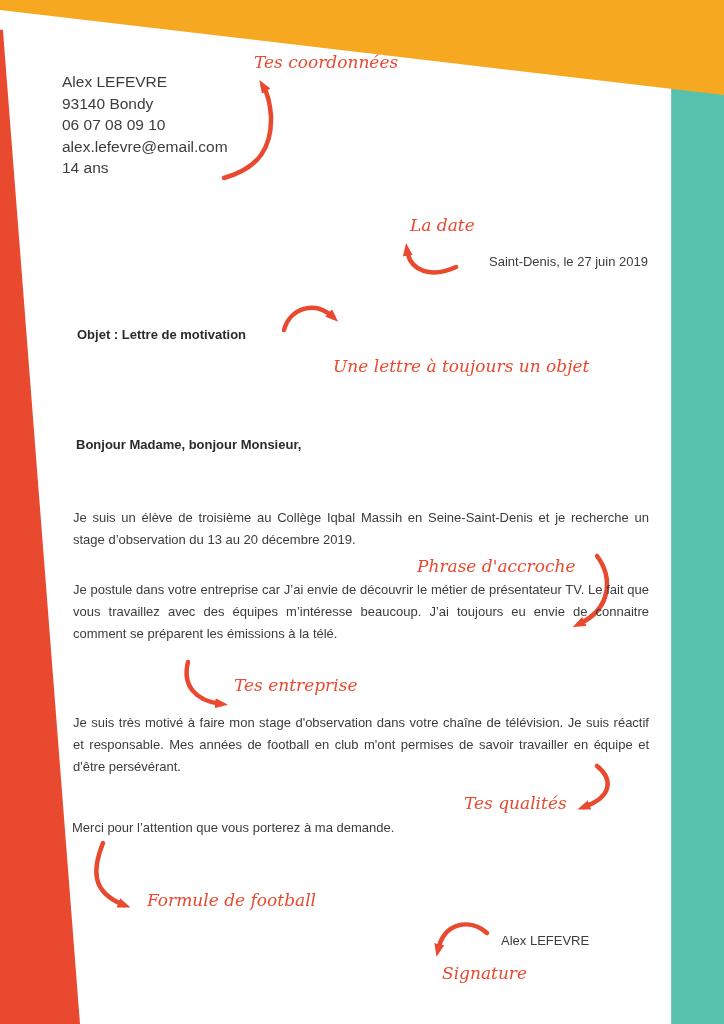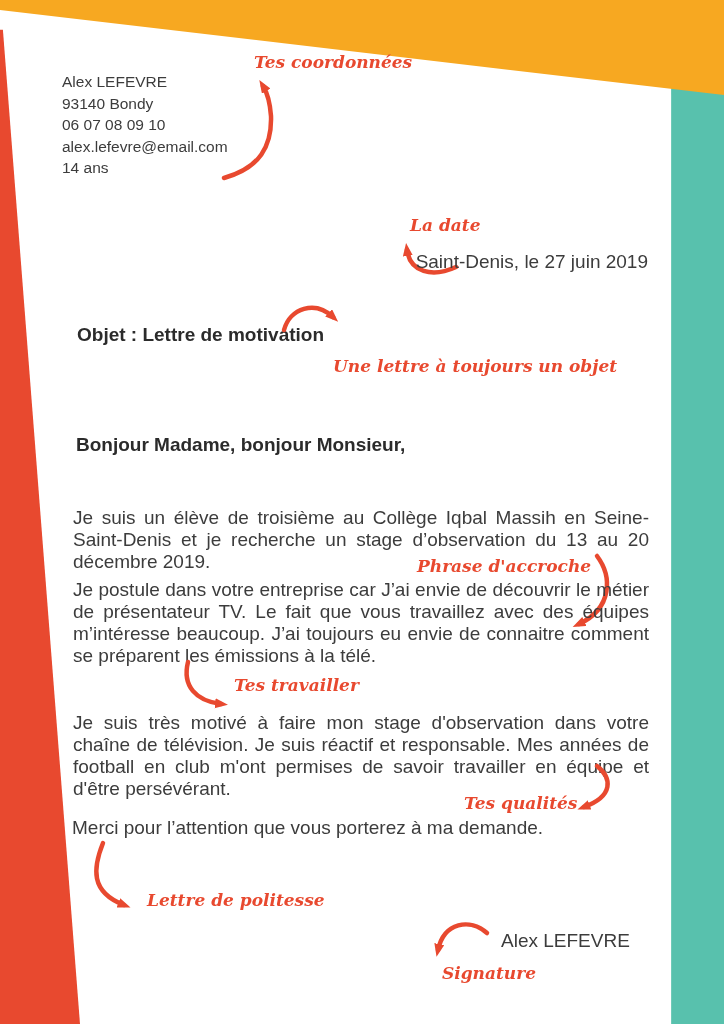--- a/index.html
+++ b/index.html
@@ -16,27 +16,27 @@
     background:#ffffff;overflow:hidden;
     font-family:"Liberation Sans",sans-serif;color:var(--text);
   }
   
   .shape{position:absolute;inset:0;}
   .shape-teal{background:var(--teal);clip-path:polygon(92.7% 8.6%,100% 9.2%,100% 100%,92.7% 100%);}
   .shape-orange{background:var(--orange);clip-path:polygon(0 0,100% 0,100% 9.28%,0 0.98%);}
   .shape-red{background:var(--accent-red);clip-path:polygon(0 2.9%,0.4% 2.9%,11.05% 100%,0 100%);}
   
   .abs{position:absolute;}
-  .body-txt{font-size:19px;line-height:22px;color:var(--text);}
+  .body-txt{font-size:13px;line-height:22px;color:var(--text);}
   .bold{font-weight:bold;color:var(--text-strong);}
   .para{width:576px;text-align:justify;}
   .addr-line{font-size:15.5px;line-height:21.5px;}
   
   .ann{
-    font-family:"DejaVu Serif",serif;font-style:italic;font-weight:bold;
+    font-family:"DejaVu Serif",serif;font-style:italic;font-weight:normal;
     font-size:17px;line-height:20px;color:var(--accent-red);white-space:nowrap;
   }
   .arrow{position:absolute;overflow:visible;}
   .arrow path.curve{fill:none;stroke:var(--accent-red);stroke-width:4.5;stroke-linecap:round;}
   .arrow .head{fill:var(--accent-red);}
 </style>
 </head>
 <body>
 
 <div class="page">
@@ -102,21 +102,21 @@
   <div class="body-txt para abs" style="left:73px;top:579px;">Je postule dans votre entreprise car J’ai envie de découvrir le métier de présentateur TV. Le fait que vous travaillez avec des équipes m’intéresse beaucoup. J’ai toujours eu envie de connaitre comment se préparent les émissions à la télé.</div>
 
   <svg class="arrow" style="left:172px;top:658px;" width="62" height="52" viewBox="0 0 62 52">
     <defs>
         <marker id="ah5" markerUnits="userSpaceOnUse" markerWidth="16" markerHeight="14" refX="6" refY="5" orient="auto">
           <path class="head" d="M0,0 L13,5 L0,10 Z" fill="#E8492F"></path>
         </marker>
       </defs>
     <path class="curve" d="M 16,4 C 10,28 24,43 49,46" marker-end="url(#ah5)"></path>
   </svg>
-  <div class="ann abs" style="left:234px;top:675px;">Tes travailler</div>
+  <div class="ann abs" style="left:234px;top:675px;">Tes entreprise</div>
 
   <div class="body-txt para abs" style="left:73px;top:712px;">Je suis très motivé à faire mon stage d'observation dans votre chaîne de télévision. Je suis réactif et responsable. Mes années de football en club m'ont permises de savoir travailler en équipe et d'être persévérant.</div>
 
   <div class="ann abs" style="left:464px;top:793px;">Tes qualités</div>
   <svg class="arrow" style="left:566px;top:762px;" width="56" height="52" viewBox="0 0 56 52">
     <defs>
         <marker id="ah6" markerUnits="userSpaceOnUse" markerWidth="16" markerHeight="14" refX="6" refY="5" orient="auto">
           <path class="head" d="M0,0 L13,5 L0,10 Z" fill="#E8492F"></path>
         </marker>
       </defs>
@@ -126,21 +126,21 @@
   <div class="body-txt abs" style="left:72px;top:817px;">Merci pour l’attention que vous porterez à ma demande.</div>
 
   <svg class="arrow" style="left:82px;top:840px;" width="56" height="72" viewBox="0 0 56 72">
     <defs>
         <marker id="ah7" markerUnits="userSpaceOnUse" markerWidth="16" markerHeight="14" refX="6" refY="5" orient="auto">
           <path class="head" d="M0,0 L13,5 L0,10 Z" fill="#E8492F"></path>
         </marker>
       </defs>
     <path class="curve" d="M 21,3 C 11,28 8,52 42,65" marker-end="url(#ah7)"></path>
   </svg>
-  <div class="ann abs" style="left:147px;top:890px;">Lettre de politesse</div>
+  <div class="ann abs" style="left:147px;top:890px;">Formule de football</div>
 
   <svg class="arrow" style="left:428px;top:912px;" width="64" height="56" viewBox="0 0 64 56">
     <defs>
         <marker id="ah8" markerUnits="userSpaceOnUse" markerWidth="16" markerHeight="14" refX="6" refY="5" orient="auto">
           <path class="head" d="M0,0 L13,5 L0,10 Z" fill="#E8492F"></path>
         </marker>
       </defs>
     <path class="curve" d="M 59,21 C 42,6 16,10 10,38" marker-end="url(#ah8)"></path>
   </svg>
   <div class="body-txt abs" style="left:501px;top:930px;">Alex LEFEVRE</div>

